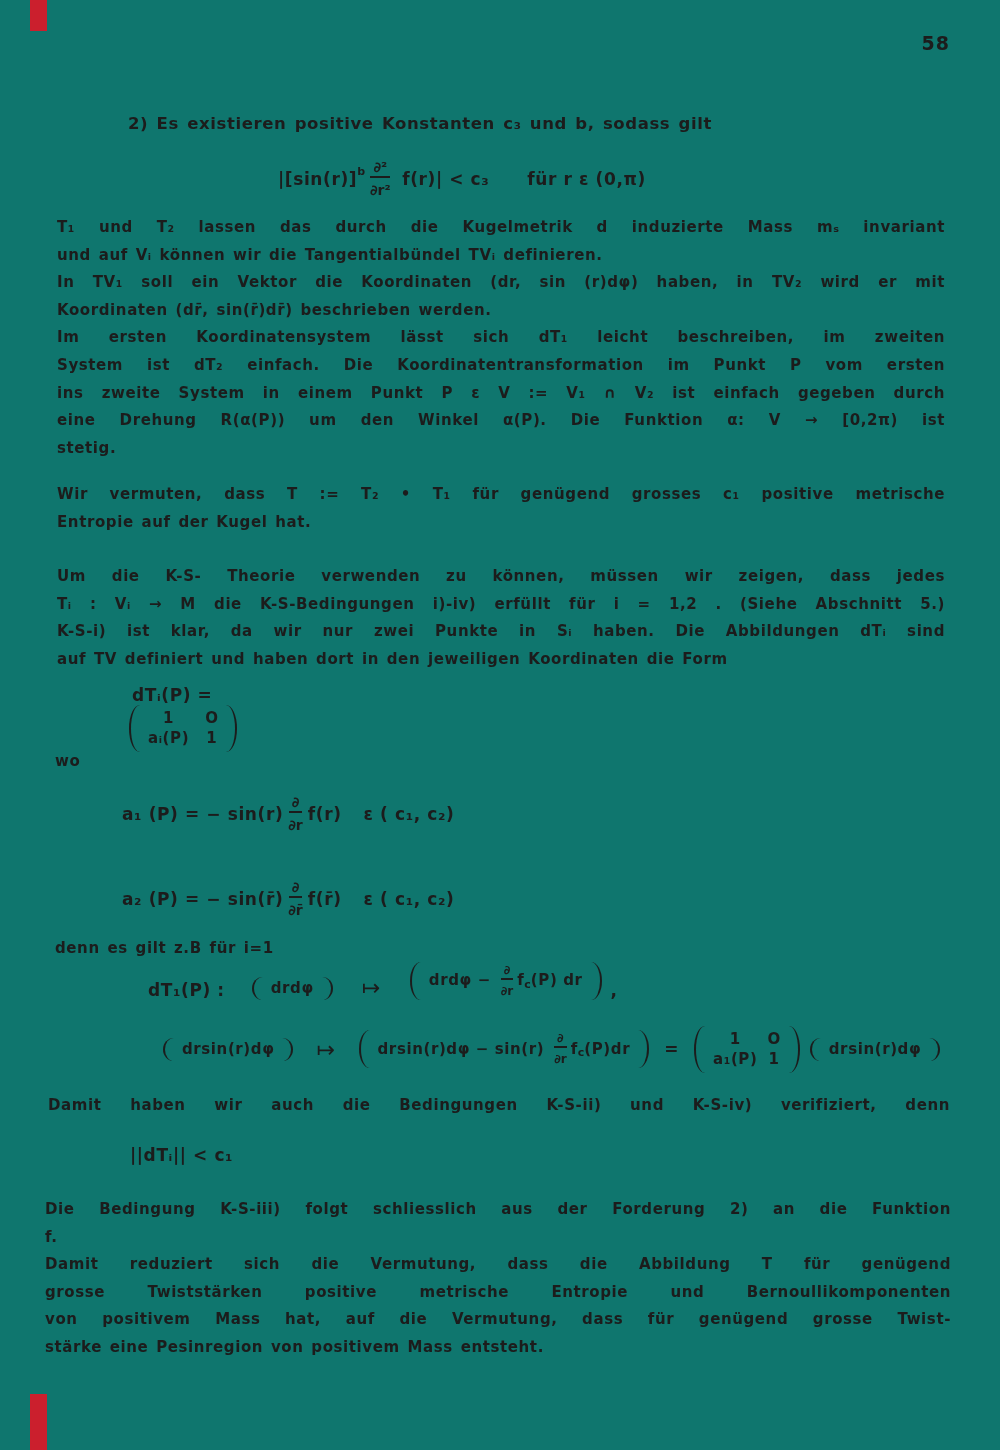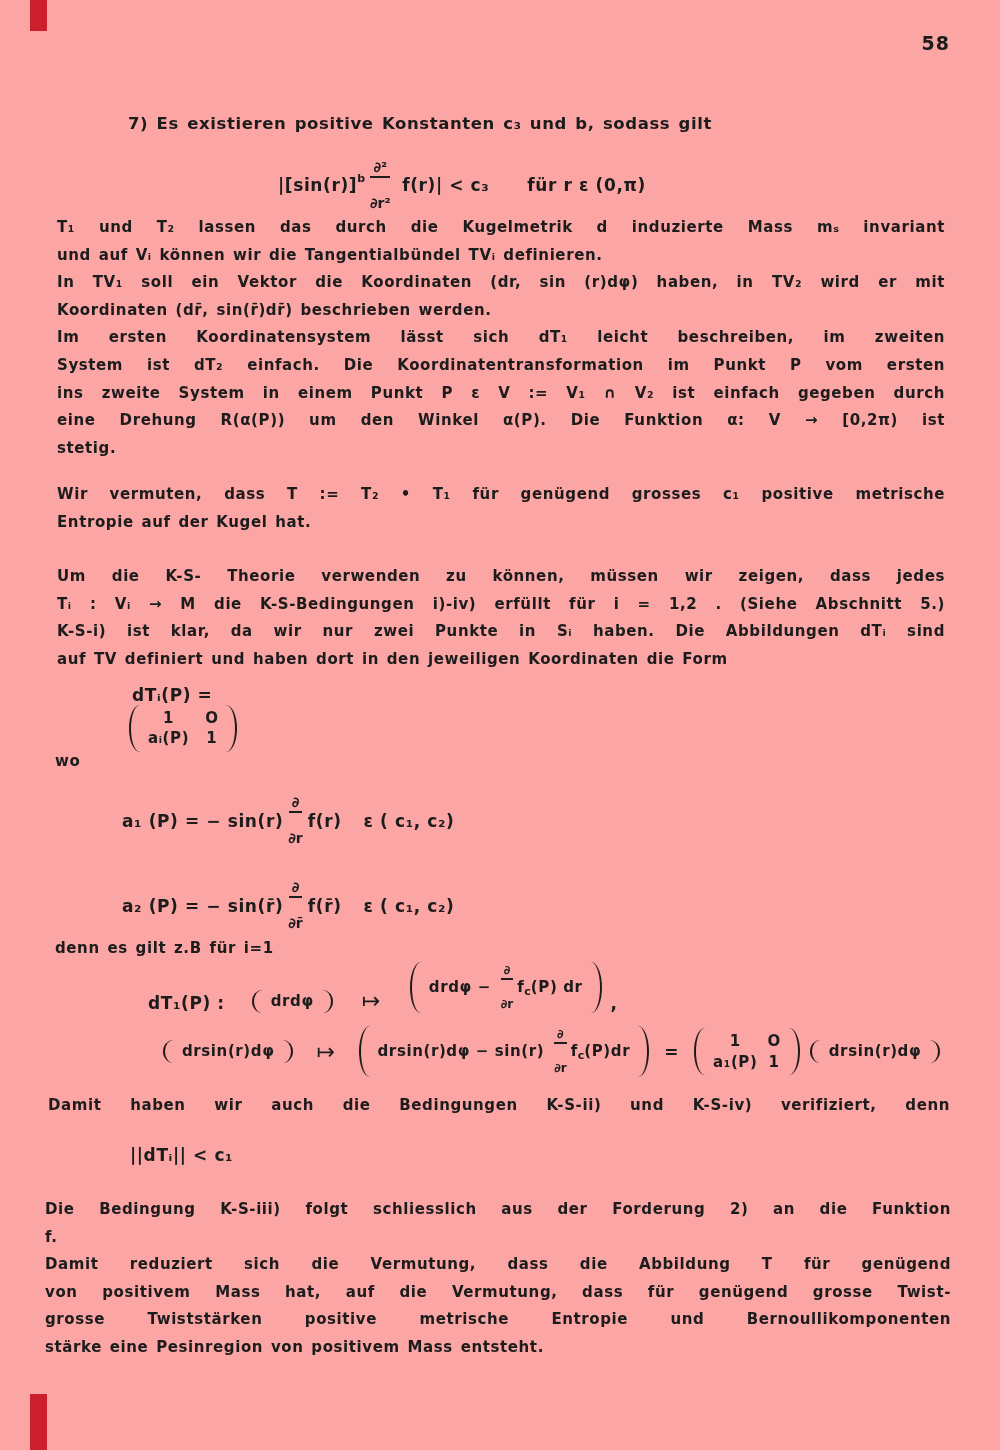--- a/index.html
+++ b/index.html
@@ -1,33 +1,33 @@
 <!DOCTYPE html>
 <html><head>
 <meta charset="utf-8">
 <style>
   html,body{margin:0;padding:0;background:#d9d9d9;}
   .page{
-    position:relative;width:1000px;height:1450px;background:#fca5a5;
+    position:relative;width:1000px;height:1450px;background:#0f766e;
     font-family:"DejaVu Sans",sans-serif;font-weight:bold;color:#1c1c1c;
     overflow:hidden;margin:0 auto;
   }
   .abs{position:absolute;}
   
   .ln{font-size:15px;line-height:27.6px;letter-spacing:.6px;word-spacing:2px;text-align:left;}
   .j{text-align:justify;text-align-last:justify;}
   
   .pagenum{font-size:19px;letter-spacing:1px;}
   
   .redmark{background:#cb1f2d;}
   
   .frow{display:inline-flex;align-items:center;font-size:17px;letter-spacing:.6px;white-space:pre;}
   .frac{display:inline-flex;flex-direction:column;align-items:center;margin:0 5px;font-size:14px;line-height:1.1;letter-spacing:0;}
   .frac .fn{padding:0 3px 1px;border-bottom:2px solid currentColor;}
-  .frac .fd{padding-top:18px;}
+  .frac .fd{padding-top:5px;}
   .sup{font-size:11px;position:relative;top:-7px;letter-spacing:0;}
   .sb{font-size:11px;position:relative;top:4px;letter-spacing:0;}
   
   .mat,.vec{display:inline-flex;align-items:center;margin:0 5px;}
   .bl{align-self:stretch;width:9px;border-left:2.4px solid currentColor;
       border-radius:100% 0 0 100% / 50% 0 0 50%;margin-right:3px;}
   .br{align-self:stretch;width:9px;border-right:2.4px solid currentColor;
       border-radius:0 100% 100% 0 / 0 50% 50% 0;margin-left:3px;}
   .mcells{display:grid;grid-template-columns:auto auto;column-gap:16px;
           padding:3px 5px;text-align:center;font-size:15px;line-height:1.35;}
@@ -45,21 +45,21 @@
 <body>
 
 <div class="page">
 
   <div class="abs redmark" style="left:30px;top:0;width:17px;height:31px;"></div>
   <div class="abs redmark" style="left:30px;top:1394px;width:17px;height:56px;"></div>
 
   <div class="abs pagenum" style="top:32px;right:50px;">58</div>
 
   <div class="abs" style="left:128px;top:110px;">
-    <div class="ln" style="font-size:16.5px;">7) Es existieren positive Konstanten c₃ und b, sodass gilt</div>
+    <div class="ln" style="font-size:16.5px;">2) Es existieren positive Konstanten c₃ und b, sodass gilt</div>
     <div class="frow" style="margin:22px 0 0 150px;">
       <span>|[sin(r)]</span><span class="sup">b</span>
       <span class="frac">
         <span class="fn">∂²</span>
         <span class="fd">∂r²</span>
       </span>
       <span> f(r)| &lt; c₃</span>
       <span class="gap38">für r ε (0,π)</span>
     </div>
   </div>
@@ -206,18 +206,18 @@
   </div>
 
   <div class="abs frow" style="left:130px;top:1145px;">
     <span>||dTᵢ|| &lt; c₁</span>
   </div>
 
   <div class="abs" style="left:45px;top:1196px;width:906px;">
     <div class="ln j">Die Bedingung K-S-iii) folgt schliesslich aus der Forderung 2) an die Funktion</div>
     <div class="ln">f.</div>
     <div class="ln j">Damit reduziert sich die Vermutung, dass die Abbildung T für genügend</div>
+    <div class="ln j">grosse Twiststärken positive metrische Entropie und Bernoullikomponenten</div>
     <div class="ln j">von positivem Mass hat, auf die Vermutung, dass für genügend grosse Twist-</div>
-    <div class="ln j">grosse Twiststärken positive metrische Entropie und Bernoullikomponenten</div>
     <div class="ln">stärke eine Pesinregion von positivem Mass entsteht.</div>
   </div>
 
 </div>
 
 </body></html>

